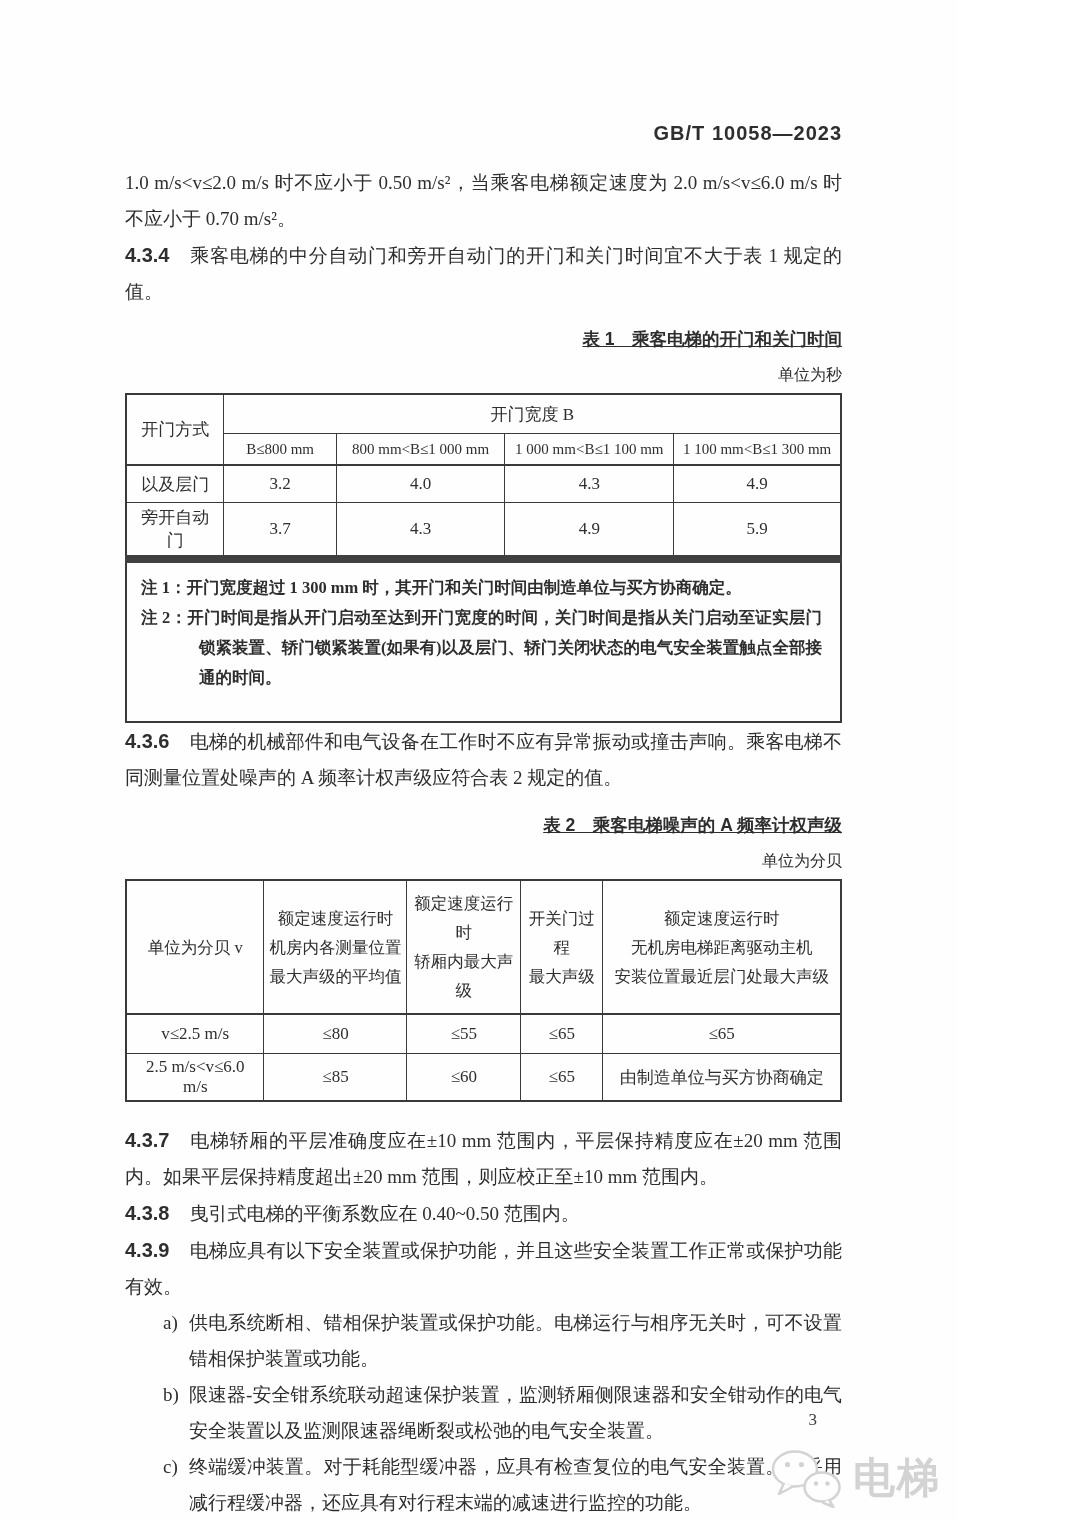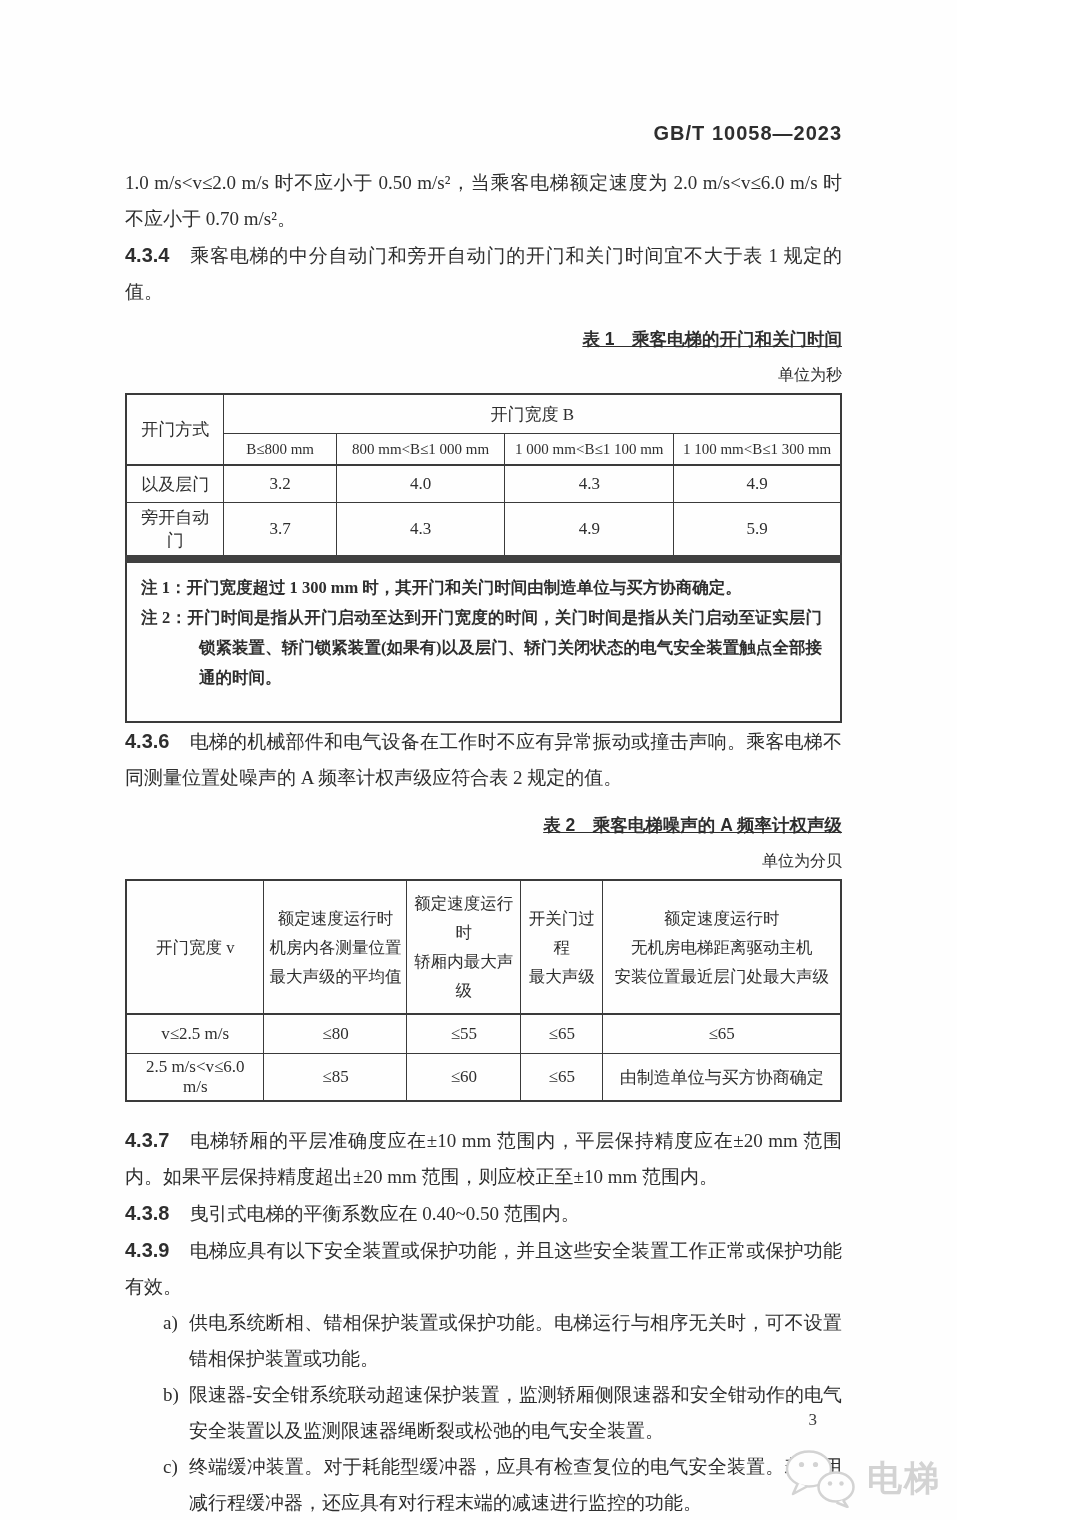--- a/index.html
+++ b/index.html
@@ -104,21 +104,21 @@
     font-size:17px;
     color:#3c3c3c;
   }
 
   .watermark {
     position:absolute;
     right:16px; bottom:12px;
     display:flex; align-items:center; gap:9px;
     color:#d3d3d3;
     font-family:"Liberation Sans", sans-serif;
-    font-size:35px;
+    font-size:42px;
     font-weight:bold;
     letter-spacing:2px;
   }
   .watermark svg { display:block; }
 </style>
 </head>
 <body>
 
 <div class="page">
   <div class="content">
@@ -188,21 +188,21 @@
     <table class="std-table t2">
       <colgroup>
         <col style="width:19.3%">
           <col style="width:20%">
           <col style="width:15.9%">
           <col style="width:11.5%">
           <col style="width:33.3%">
       </colgroup>
       <thead>
         <tr>
-          <th>开门宽度 v</th>
+          <th>单位为分贝 v</th>
           <th>额定速度运行时
 机房内各测量位置
 最大声级的平均值</th>
           <th>额定速度运行时
 轿厢内最大声级</th>
           <th>开关门过程
 最大声级</th>
           <th>额定速度运行时
 无机房电梯距离驱动主机
 安装位置最近层门处最大声级</th>

